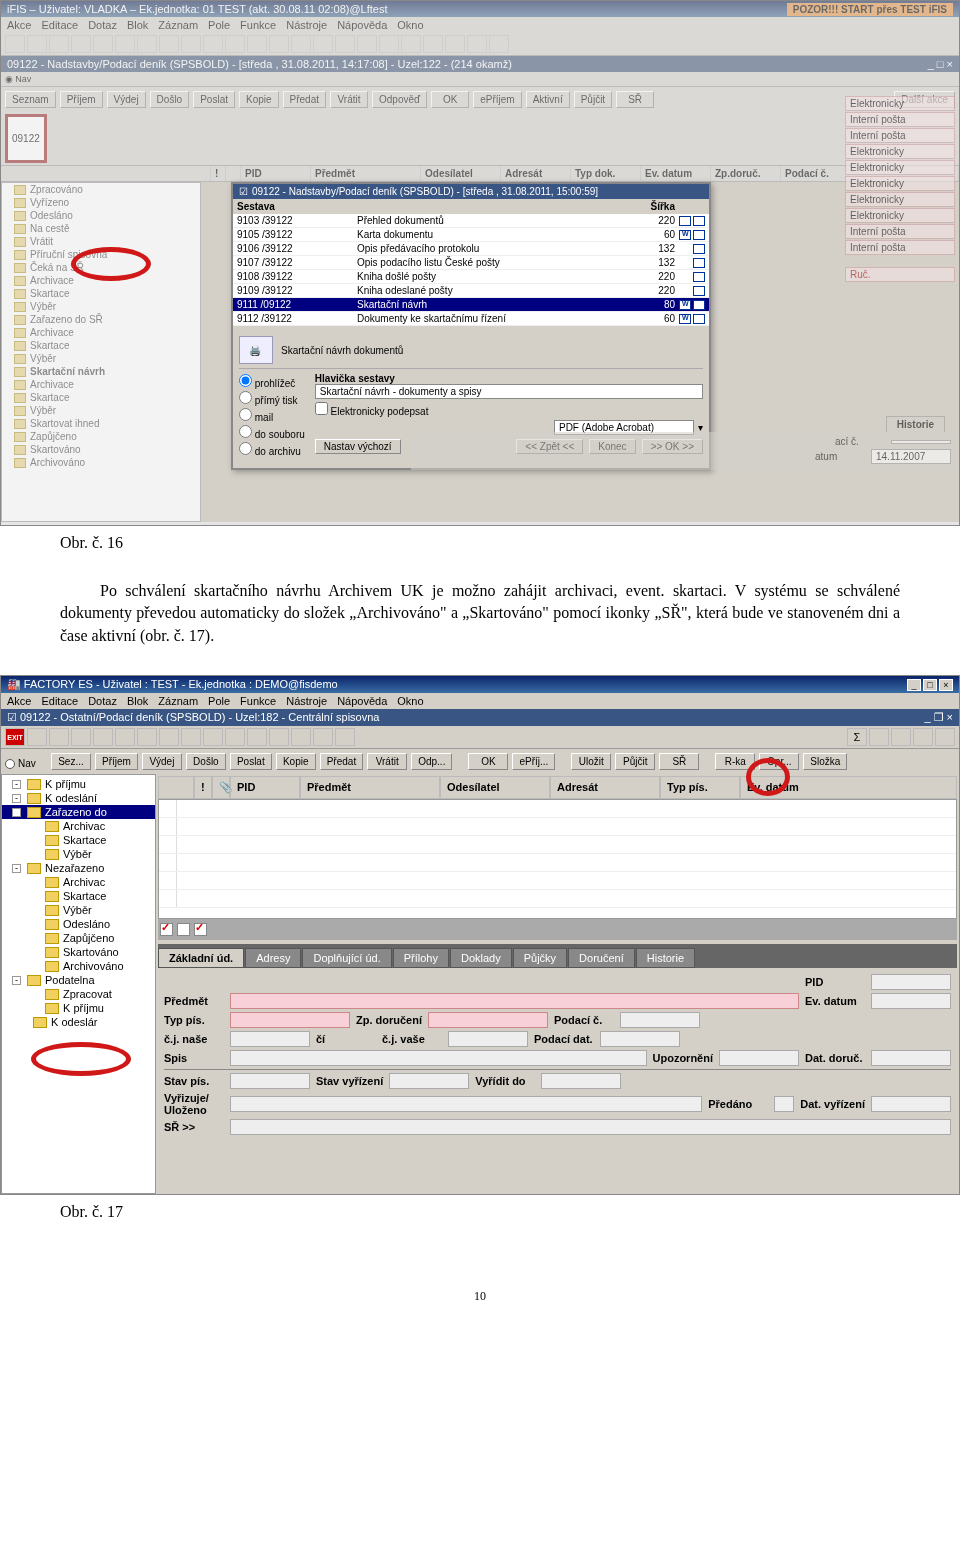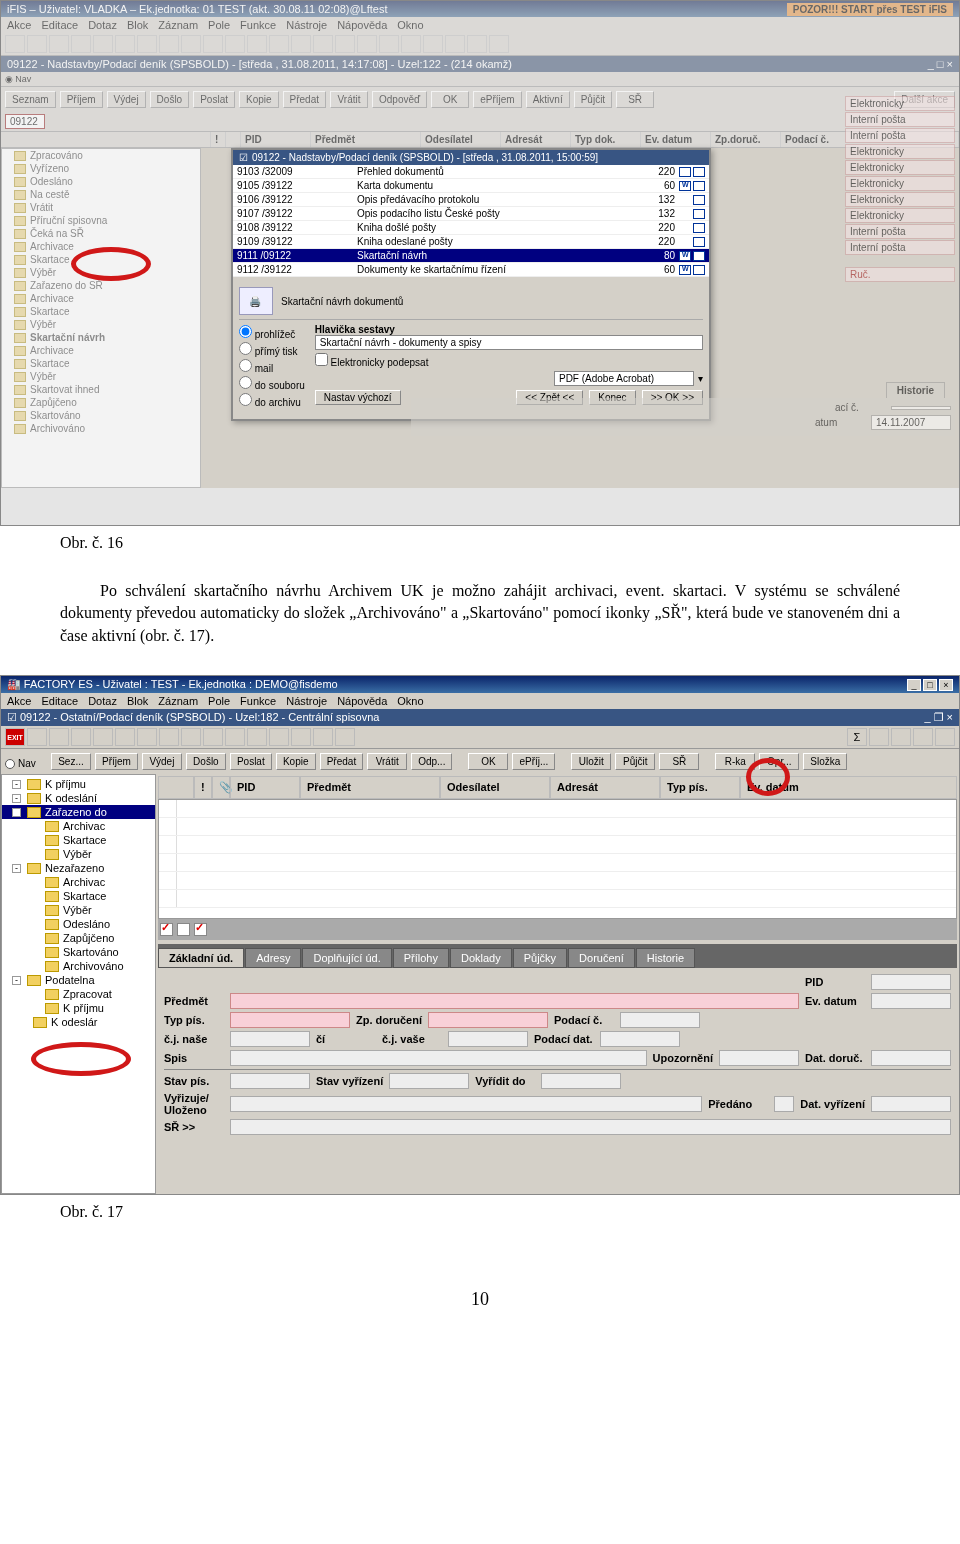--- a/index.html
+++ b/index.html
@@ -56,21 +56,21 @@
   .detail-panel { position: absolute; left: 210px; top: 250px; right: 4px; background: #d4d0c8; font-size: 10px; padding: 4px; }
   .detail-panel .drow { display: flex; gap: 6px; align-items: center; margin-bottom: 2px; }
   .detail-panel .drow label { font-weight: normal; min-width: 50px; }
   .fbox { background: #fff; border: 1px solid #999; padding: 1px 4px; min-width: 80px; font-size: 10px; display: inline-block; }
   .tab-hist { position: absolute; right: 10px; top: -16px; background: #d4d0c8; border: 1px solid #999; border-bottom: none; padding: 2px 10px; font-weight: bold; }
   
   .red-circle { position: absolute; border: 5px solid #d01818; border-radius: 50%; pointer-events: none; }
   #circ1 { left: 70px; top: 246px; width: 80px; height: 34px; }
   
   .formula-row { background: #d4d0c8; padding: 2px 4px; font-size: 10px; display: flex; gap: 6px; align-items: center; border-bottom: 1px solid #999; }
-  .formula-row .cell { background: #fff; border: 1px solid #b91c1c; padding: 1px 4px; min-width: 40px; }
+  .formula-row .cell { background: #fff; border: 3px solid #b91c1c; padding: 16px 4px; min-width: 40px; }
   
   .orange-badge { position: absolute; right: 6px; top: 2px; background: #ff8c1a; color: #000; font-size: 10px; font-weight: bold; padding: 1px 6px; }
   
   
   .doc-text { font-family: "Times New Roman", serif; font-size: 16px; padding: 20px 60px; line-height: 1.4; }
   .doc-text p { margin-bottom: 8px; text-align: justify; }
   .fig-label { font-family: "Times New Roman", serif; font-size: 16px; padding: 8px 60px; }
   
   
   .ss2 { height: 520px; background: #d4d0c8; overflow: hidden; position: relative; font-size: 11px; }
@@ -101,21 +101,21 @@
   .graybox2 { background: #eee; border: 1px solid #aaa; padding: 1px 4px; min-width: 80px; height: 16px; display: inline-block; }
   
   .nav-radio { position: absolute; left: 4px; top: 82px; font-size: 10px; display: flex; align-items: center; gap: 3px; background: #d4d0c8; }
   .nav-radio .dot { width: 10px; height: 10px; border: 1px solid #555; border-radius: 50%; background: #fff; display: inline-block; }
   
   #circ2 { left: 745px; top: 82px; width: 44px; height: 38px; }
   #circ3 { left: 30px; top: 366px; width: 100px; height: 34px; }
   
   .ss2 .btnrow .actbtn { min-width: 40px; }
   
-  .page-num { text-align: center; font-family: "Times New Roman", serif; font-size: 18px; padding: 20px 4px 10px; }
+  .page-num { text-align: center; font-family: "Times New Roman", serif; font-size: 12px; padding: 20px 4px 10px; }
   
   .footer-status { background:#d4d0c8; font-size:10px; padding:2px 6px; border-top:1px solid #999; display:flex; gap:30px; }
 </style>
 </head>
 <body>
 
 <div class="screenshot ss1">
   <div class="faded">
     <div class="titlebar">
       <span>iFIS – Uživatel: VLADKA – Ek.jednotka: 01 TEST (akt. 30.08.11 02:08)@Lftest</span>
@@ -222,23 +222,29 @@
         <div class="tn"><span class="fld"></span>Zapůjčeno</div>
         <div class="tn"><span class="fld"></span>Skartováno</div>
         <div class="tn"><span class="fld"></span>Archivováno</div>
       </div>
     <div class="ss1-main">
 
       <div class="dlg overlay">
         <div class="dlg-title">
           <span style="color:#fff;margin-right:4px">☑</span><span>09122 - Nadstavby/Podací deník (SPSBOLD) - [středa , 31.08.2011, 15:00:59]</span>
         </div>
+        <div class="dlg-cols">
+          <div class="c1">Sestava</div>
+          <div class="c2"></div>
+          <div class="c3">Šířka</div>
+          <div style="width:30px"></div>
+        </div>
         <div class="dlg-rows" id="dlg-rows-mount">
             <div class="dlg-row">
-              <div class="c1">9103 /32009</div>
+              <div class="c1">9103 /39122</div>
               <div class="c2">Přehled dokumentů</div>
               <div class="c3">220</div>
               <div class="cicn">
                 <span class="micon mi-doc"></span>
                 <span class="micon mi-doc"></span>
               </div>
             </div>
             <div class="dlg-row">
               <div class="c1">9105 /39122</div>
               <div class="c2">Karta dokumentu</div>

